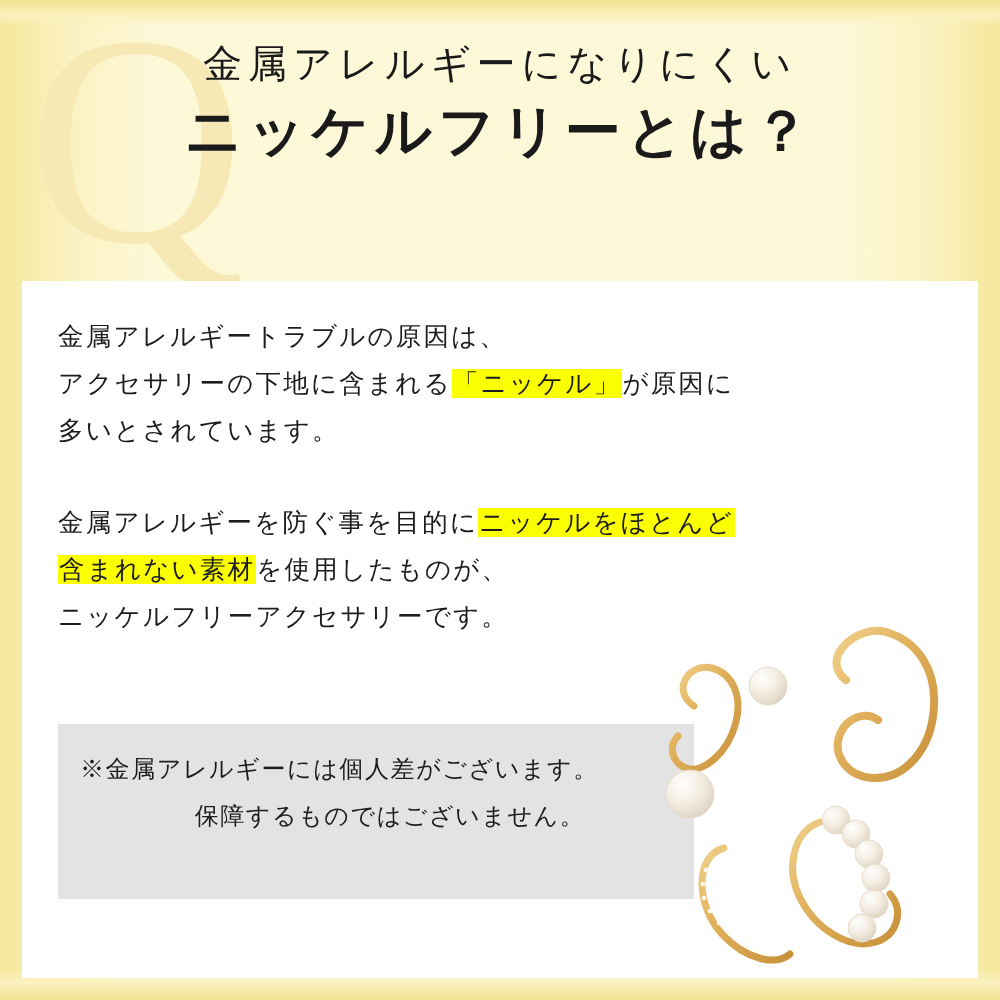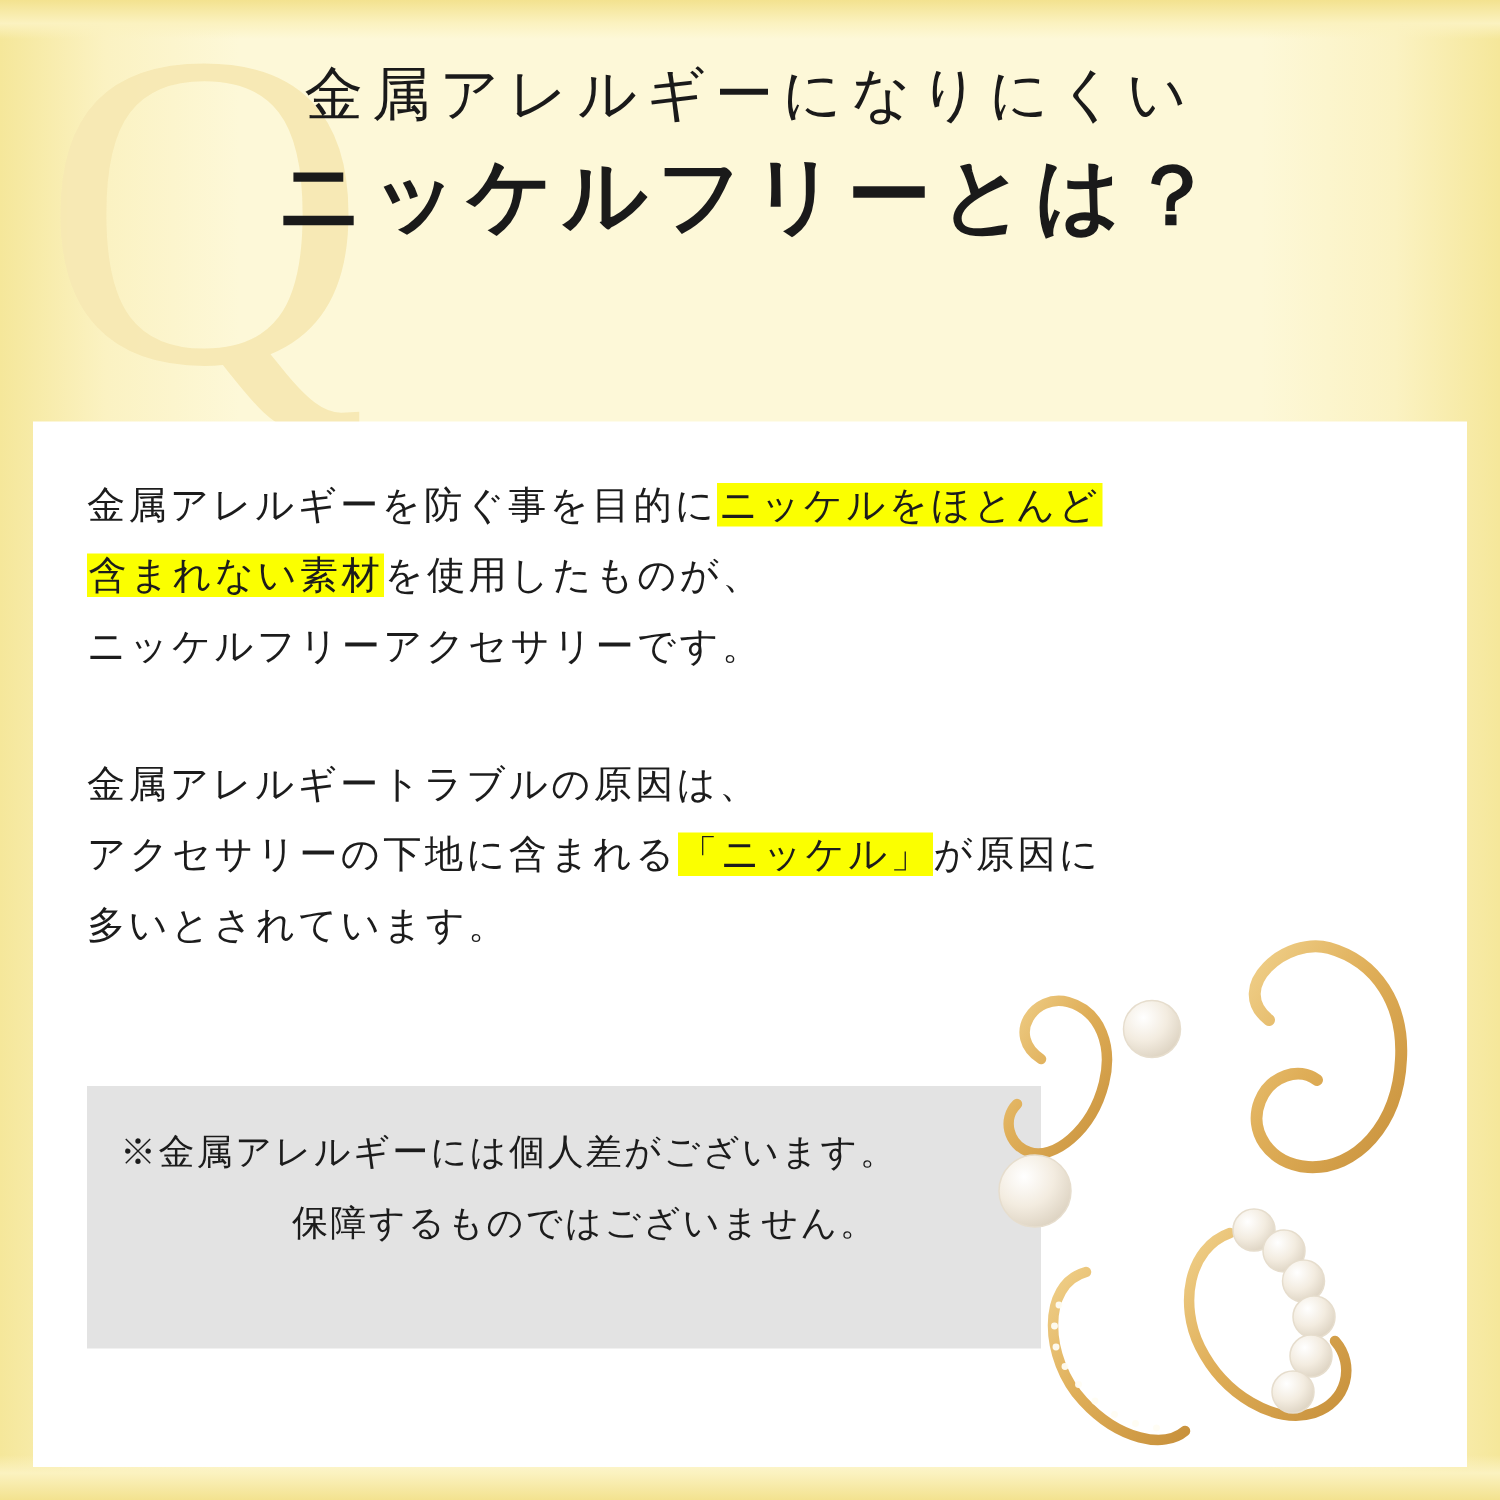--- a/index.html
+++ b/index.html
@@ -173,29 +173,29 @@
   <div class="headline">
     <div class="line1">金属アレルギーになりにくい</div>
     <div class="line2">ニッケルフリーとは？</div>
   </div>
 
   <div class="card">
 
     <div class="body-text">
 
       <div class="para">
+        <div>金属アレルギートラブルの原因は、</div>
+        <div><span>アクセサリーの下地に含まれる</span><span class="hl">「ニッケル」</span><span>が原因に</span></div>
+        <div>多いとされています。</div>
+      </div>
+
+      <div class="para">
         <div><span>金属アレルギーを防ぐ事を目的に</span><span class="hl">ニッケルをほとんど</span></div>
         <div><span class="hl">含まれない素材</span><span>を使用したものが、</span></div>
         <div>ニッケルフリーアクセサリーです。</div>
-      </div>
-
-      <div class="para">
-        <div>金属アレルギートラブルの原因は、</div>
-        <div><span>アクセサリーの下地に含まれる</span><span class="hl">「ニッケル」</span><span>が原因に</span></div>
-        <div>多いとされています。</div>
       </div>
 
     </div>
 
     <div class="note">
       <div>※金属アレルギーには個人差がございます。</div>
       <span class="indent">保障するものではございません。</span>
     </div>
 
     <div class="jewelry">

